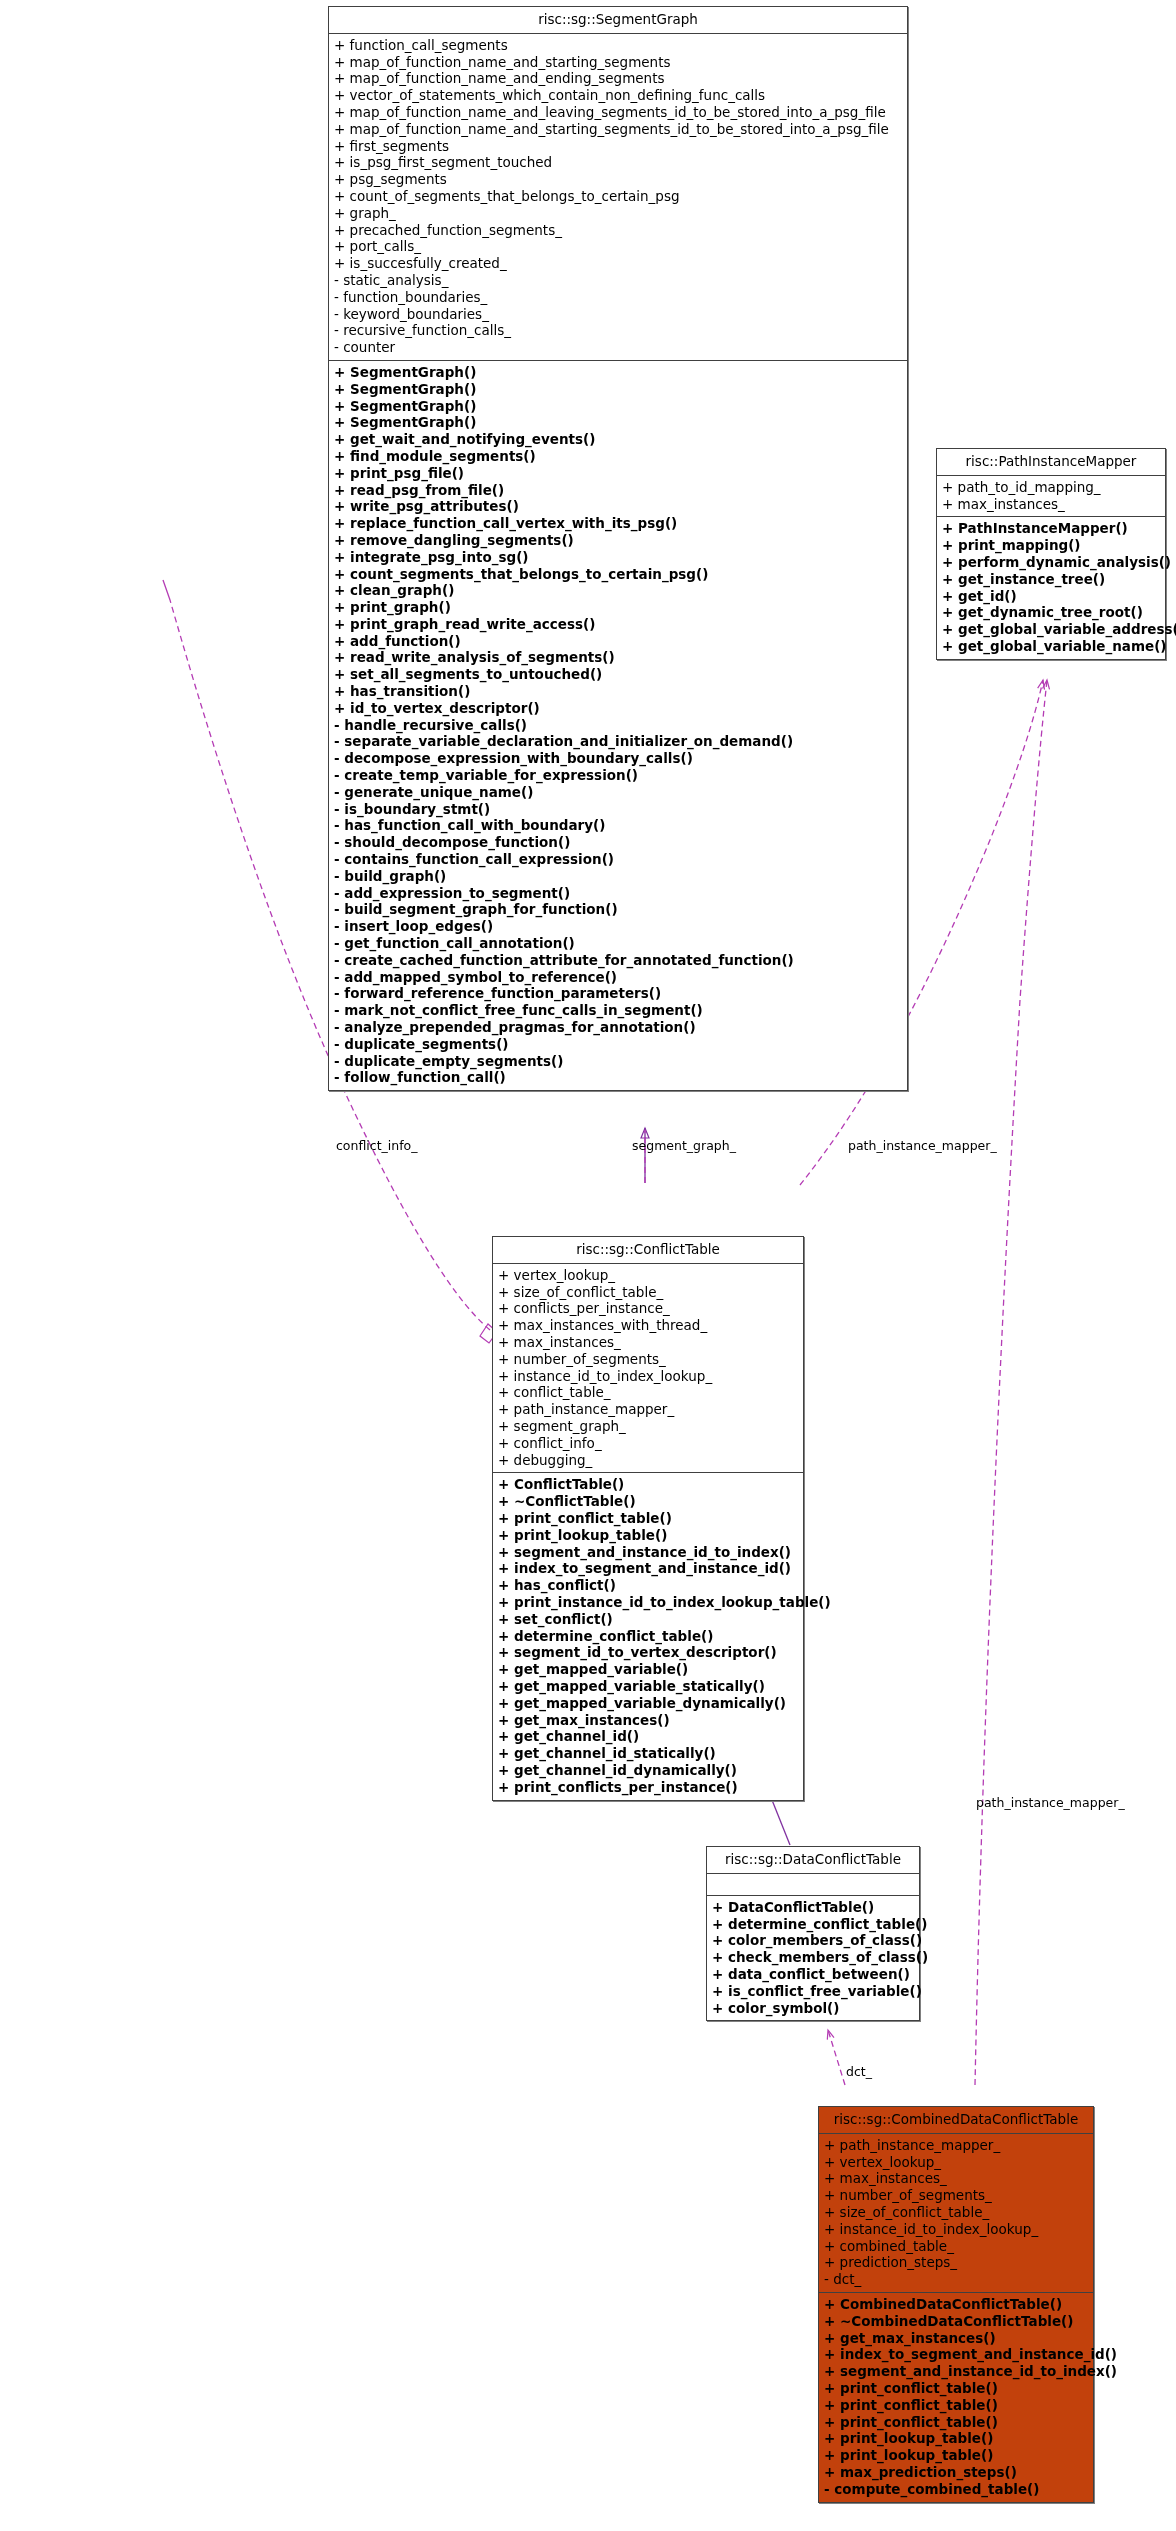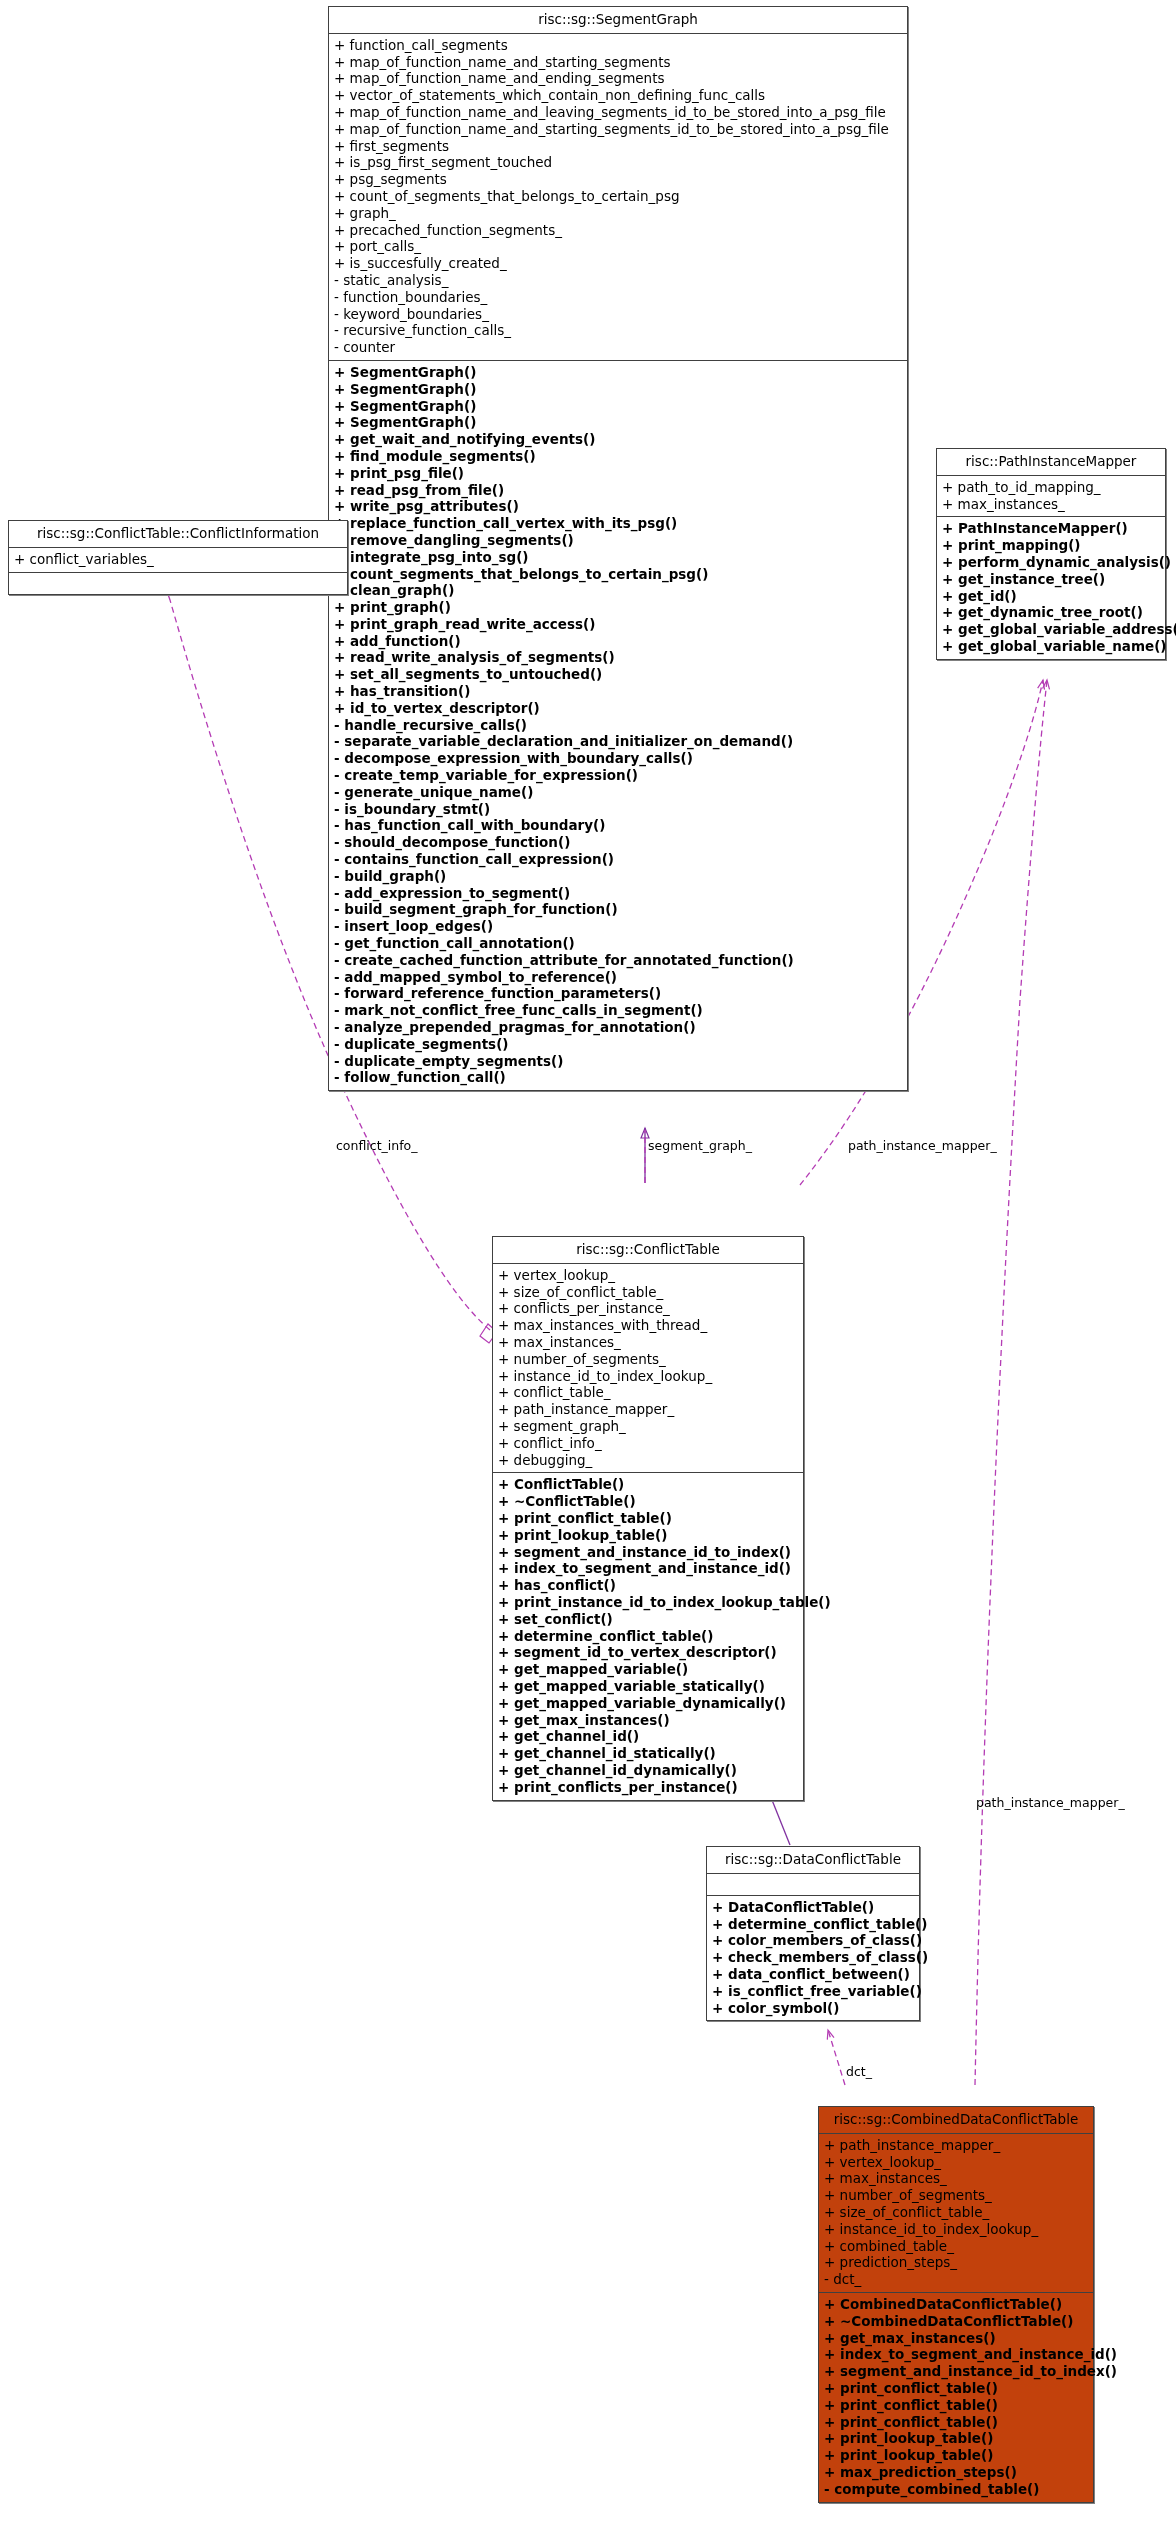--- a/index.html
+++ b/index.html
@@ -180,27 +180,20 @@
         <div class="uml-row">- add_mapped_symbol_to_reference()</div>
         <div class="uml-row">- forward_reference_function_parameters()</div>
         <div class="uml-row">- mark_not_conflict_free_func_calls_in_segment()</div>
         <div class="uml-row">- analyze_prepended_pragmas_for_annotation()</div>
         <div class="uml-row">- duplicate_segments()</div>
         <div class="uml-row">- duplicate_empty_segments()</div>
         <div class="uml-row">- follow_function_call()</div>
       </div>
   </div>
 
-  <div class="umlbox" id="box-conflictinformation" style="left:8px; top:520px; width:340px;">
-    <div class="uml-title">risc::sg::ConflictTable::ConflictInformation</div>
-    <div class="uml-section">
-        <div class="uml-row">+ conflict_variables_</div>
-      </div>
-    <div class="uml-section empty"></div>
-  </div>
 
   <div class="umlbox" id="box-pathinstancemapper" style="left:936px; top:448px; width:230px;">
     <div class="uml-title">risc::PathInstanceMapper</div>
     <div class="uml-section">
         <div class="uml-row">+ path_to_id_mapping_</div>
         <div class="uml-row">+ max_instances_</div>
       </div>
     <div class="uml-section">
         <div class="uml-row">+ PathInstanceMapper()</div>
         <div class="uml-row">+ print_mapping()</div>
@@ -290,21 +283,21 @@
         <div class="uml-row">+ print_conflict_table()</div>
         <div class="uml-row">+ print_lookup_table()</div>
         <div class="uml-row">+ print_lookup_table()</div>
         <div class="uml-row">+ max_prediction_steps()</div>
         <div class="uml-row">- compute_combined_table()</div>
       </div>
   </div>
 
   <div class="edge-label" style="left:336px; top:1138px;">conflict_info_</div>
 
-  <div class="edge-label" style="left:632px; top:1138px;margin-left:16px;">segment_graph_</div>
+  <div class="edge-label" style="left:632px; top:1138px;">segment_graph_</div>
 
   <div class="edge-label" style="left:848px; top:1138px;">path_instance_mapper_</div>
 
   <div class="edge-label" style="left:976px; top:1795px;">path_instance_mapper_</div>
 
   <div class="edge-label" style="left:846px; top:2064px;">dct_</div>
 
 </div>
 
 </body></html>

